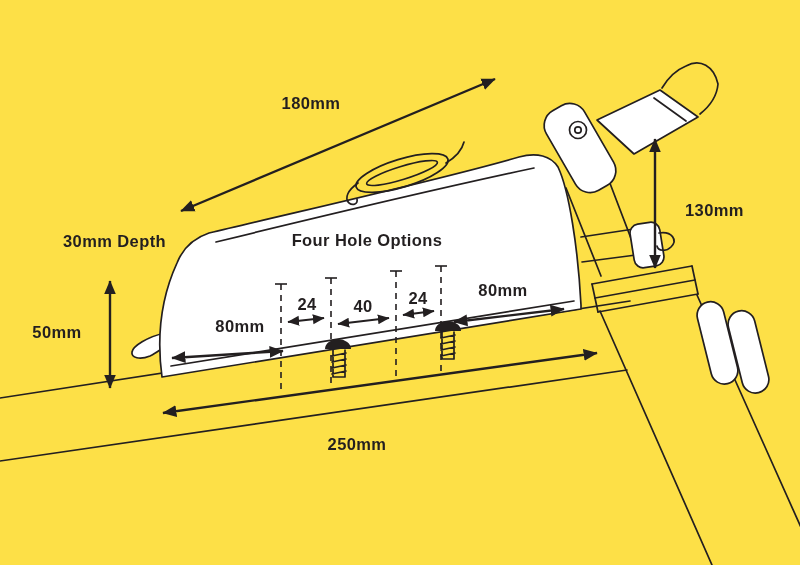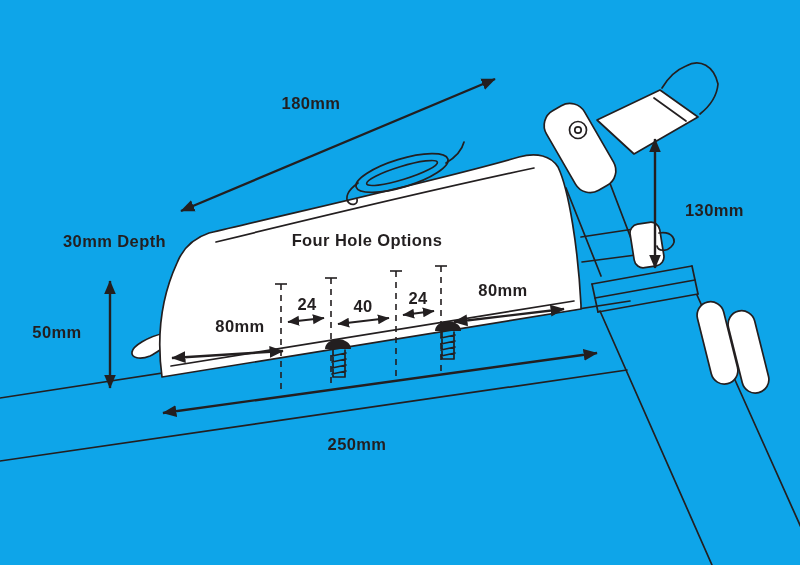--- a/index.html
+++ b/index.html
@@ -4,21 +4,21 @@
 <style>
   html, body {
     margin: 0;
     padding: 0;
     background: #ffffff;
   }
   .canvas {
     position: relative;
     width: 800px;
     height: 565px;
-    background: #0ea5e9;
+    background: #fde047;
     overflow: hidden;
     font-family: "Liberation Sans", sans-serif;
   }
   svg { display: block; }
   .art {
     fill: none;
     stroke: #231f20;
     stroke-width: 1.7;
     stroke-linecap: round;
     stroke-linejoin: round;

